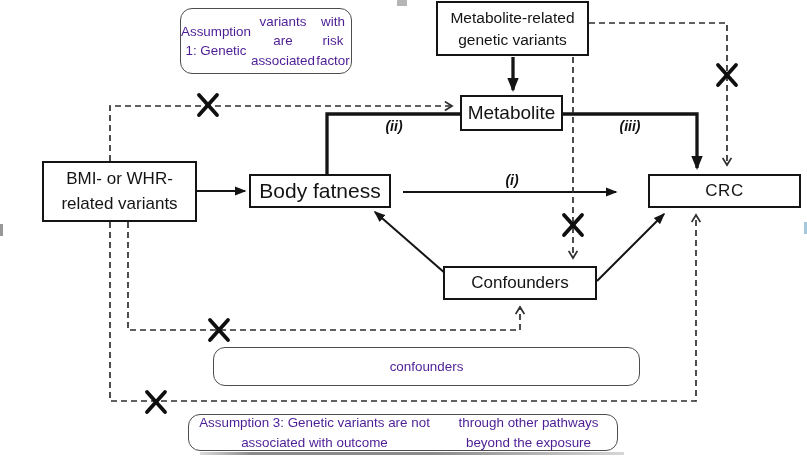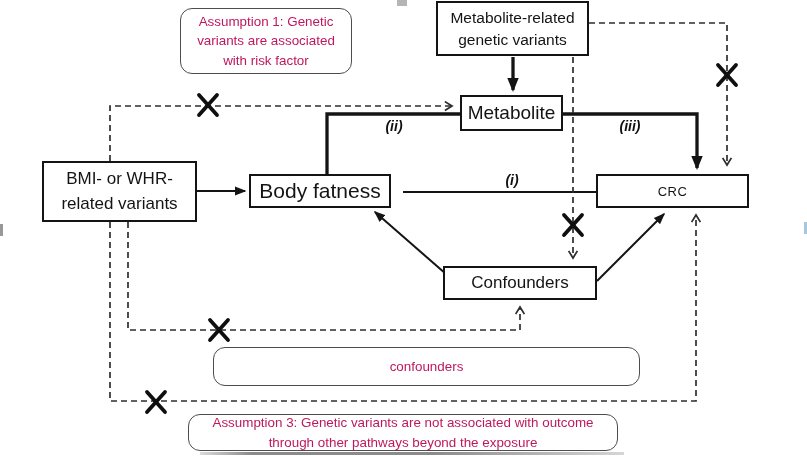--- a/index.html
+++ b/index.html
@@ -11,26 +11,26 @@
   .node{
     position:absolute;background:#ffffff;border:2.5px solid #141414;
     display:flex;align-items:center;justify-content:center;text-align:center;
     box-sizing:border-box;z-index:3;
   }
   .node .stack span{display:block;}
   .node-metvar{left:436px;top:1px;width:153px;height:55px;font-size:15.5px;line-height:1.38;}
   .node-metabolite{left:460px;top:95px;width:103px;height:36px;font-size:19px;border-width:2px;}
   .node-bmi{left:42px;top:161px;width:155px;height:61px;font-size:17px;line-height:1.45;}
   .node-bodyfat{left:249px;top:174px;width:142px;height:34px;font-size:21px;}
-  .node-crc{left:596px;top:174px;width:153px;height:34px;font-size:13px;letter-spacing:.5px;border-width:2px;}
+  .node-crc{left:648px;top:174px;width:153px;height:34px;font-size:17px;letter-spacing:.5px;border-width:2px;}
   .node-conf{left:443px;top:266px;width:154px;height:34px;font-size:17px;}
   .assumption{
     position:absolute;background:#ffffff;border:1.8px solid #4d4d4d;border-radius:12px;
-    display:flex;flex-direction:column;align-items:center;justify-content:center;text-align:center;
-    box-sizing:border-box;font-size:13.4px;line-height:1.42;color:#be185d;z-index:4;
+    display:flex;flex-direction:row;align-items:center;justify-content:center;text-align:center;
+    box-sizing:border-box;font-size:13.4px;line-height:1.42;color:#4c1d95;z-index:4;
   }
   .assumption span{display:block;}
   .assume-1{left:180px;top:8px;width:172px;height:66px;}
   .assume-2{left:213px;top:347px;width:427px;height:39px;}
   .assume-3{left:188px;top:414px;width:430px;height:37px;}
   .pathlabel{
     position:absolute;width:40px;text-align:center;font-size:14px;font-weight:700;
     font-style:italic;color:#101010;z-index:5;
   }
   .label-i{left:492px;top:172px;}

